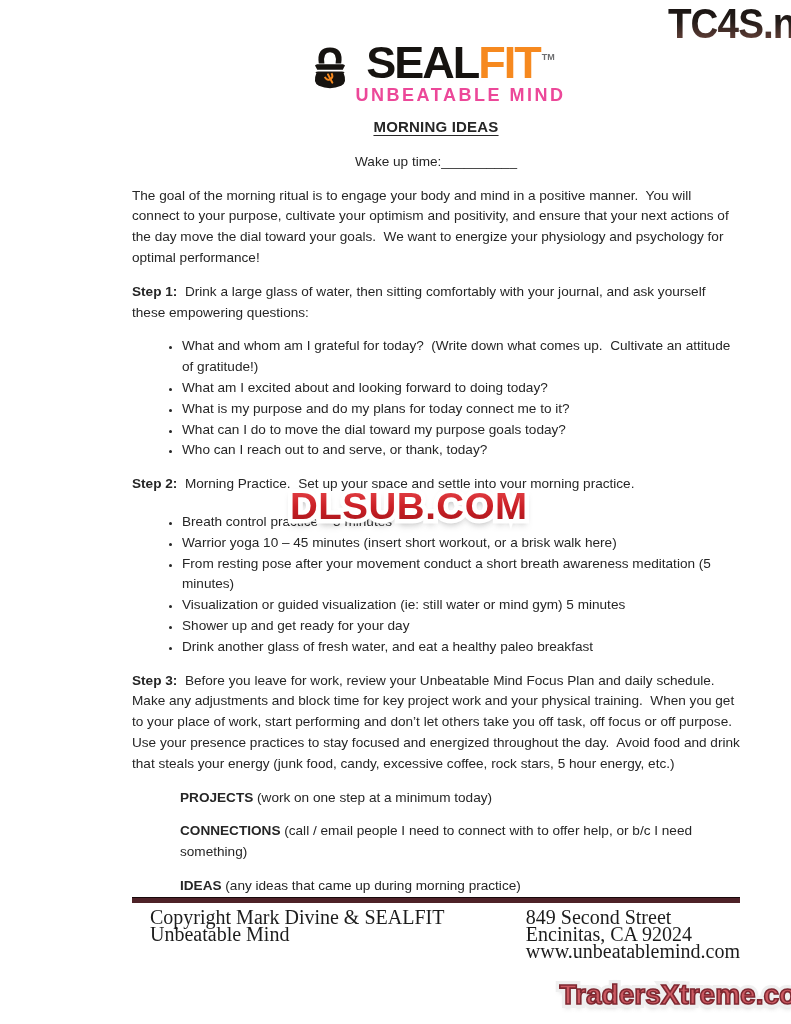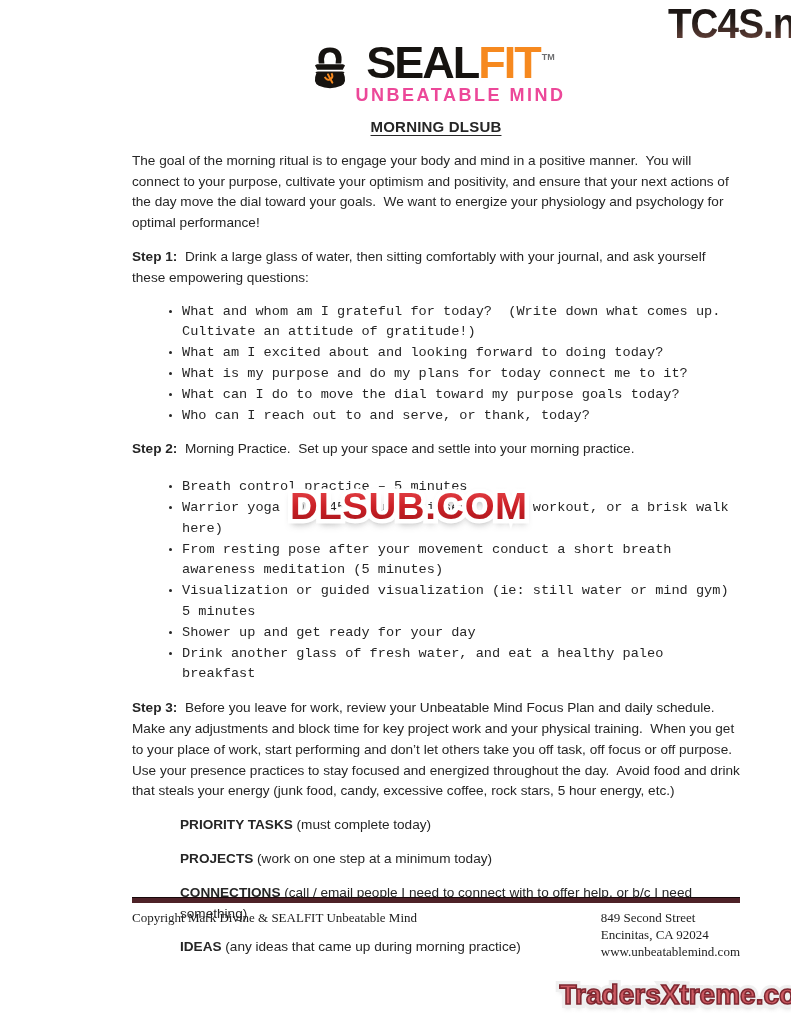--- a/index.html
+++ b/index.html
@@ -23,31 +23,31 @@
     line-height:1; margin-top:1px; white-space:nowrap; }
 
   
   .doc { padding:0 91px 0 92px; font-size:13.6px; line-height:20.8px; }
   .title { text-align:center; margin-top:11px; font-size:15px; font-weight:700;
     letter-spacing:0.2px; }
   .title span { text-decoration:underline; text-underline-offset:3px; }
   .wake { text-align:center; margin-top:14px; }
   .para { margin-top:13px; white-space:pre-wrap; }
   .b { font-weight:700; }
-  ul.blist { margin:13px 0 0 0; padding-left:50px; list-style:disc outside;font-family:Liberation Mono, monospace; }
+  ul.blist { margin:13px 0 0 0; padding-left:50px; list-style:disc outside; }
   ul.blist li { white-space:pre-wrap; }
   ul.blist li::marker { font-size:11px; }
   .taskline { margin:13px 0 0 48px; white-space:pre-wrap; }
 
   
   .footer-rule { position:absolute; left:92px; right:91px; top:897px; height:6px;
     background:#4e2228; border-top:1.6px solid #17090b; }
-  .footer { position:absolute; left:92px; right:91px; top:909px; display:flex;
+  .footer { position:absolute; left:110px; right:91px; top:909px; display:flex;
     justify-content:space-between; font-family:"Liberation Serif", serif;
-    font-size:13px; color:#1c1c1c; line-height:17px; }
+    font-size:20px; color:#1c1c1c; line-height:17px; }
   .footer .addr { text-align:left; }
 
   
   .wm-tc4s { position:absolute; top:0px; right:3px; font-size:42px; font-weight:700;
     letter-spacing:-1px; transform:scaleX(0.92); transform-origin:100% 0;
     background:linear-gradient(#141110 0%, #241c19 45%, #7e4f45 100%);
     -webkit-background-clip:text; background-clip:text; color:transparent;
     white-space:nowrap; }
 
   .wm-stack { position:absolute; white-space:nowrap; font-weight:900; }
@@ -87,22 +87,23 @@
         </g>
       </svg>
       <div class="logo-textcol">
         <div class="logo-main"><span class="logo-seal">SEAL</span><span class="logo-fit">FIT</span><span class="logo-tm">TM</span></div>
         <div class="logo-sub">UNBEATABLE MIND</div>
       </div>
     </div>
   </div>
 
   <div class="doc">
-    <div class="title"><span>MORNING DLSUB</span></div>
+    <div class="title"><span>MORNING IDEAS</span></div>
 
+    <div class="wake">Wake up time:__________</div>
 
     <p class="para">The goal of the morning ritual is to engage your body and mind in a positive manner.  You will connect to your purpose, cultivate your optimism and positivity, and ensure that your next actions of the day move the dial toward your goals.  We want to energize your physiology and psychology for optimal performance!</p>
 
     <p class="para"><span class="b">Step 1:</span><span>  Drink a large glass of water, then sitting comfortably with your journal, and ask yourself these empowering questions:</span></p>
 
     <ul class="blist">
       <li>What and whom am I grateful for today?  (Write down what comes up.  Cultivate an attitude of gratitude!)</li>
       <li>What am I excited about and looking forward to doing today?</li>
       <li>What is my purpose and do my plans for today connect me to it?</li>
       <li>What can I do to move the dial toward my purpose goals today?</li>
@@ -115,21 +116,20 @@
       <li>Breath control practice – 5 minutes</li>
       <li>Warrior yoga 10 – 45 minutes (insert short workout, or a brisk walk here)</li>
       <li>From resting pose after your movement conduct a short breath awareness meditation (5 minutes)</li>
       <li>Visualization or guided visualization (ie: still water or mind gym) 5 minutes</li>
       <li>Shower up and get ready for your day</li>
       <li>Drink another glass of fresh water, and eat a healthy paleo breakfast</li>
     </ul>
 
     <p class="para"><span class="b">Step 3:</span><span>  Before you leave for work, review your Unbeatable Mind Focus Plan and daily schedule.  Make any adjustments and block time for key project work and your physical training.  When you get to your place of work, start performing and don’t let others take you off task, off focus or off purpose.  Use your presence practices to stay focused and energized throughout the day.  Avoid food and drink that steals your energy (junk food, candy, excessive coffee, rock stars, 5 hour energy, etc.)</span></p>
 
-    <p class="taskline"><span class="b">PRIORITY TASKS</span><span> (must complete today)</span></p>
     <p class="taskline"><span class="b">PROJECTS</span><span> (work on one step at a minimum today)</span></p>
     <p class="taskline"><span class="b">CONNECTIONS</span><span> (call / email people I need to connect with to offer help, or b/c I need something)</span></p>
     <p class="taskline"><span class="b">IDEAS</span><span> (any ideas that came up during morning practice)</span></p>
   </div>
 
   <div class="wm-stack wm-dlsub">
     <span class="wm-back">DLSUB.COM</span>
     <span class="wm-front">DLSUB.COM</span>
   </div>
 

